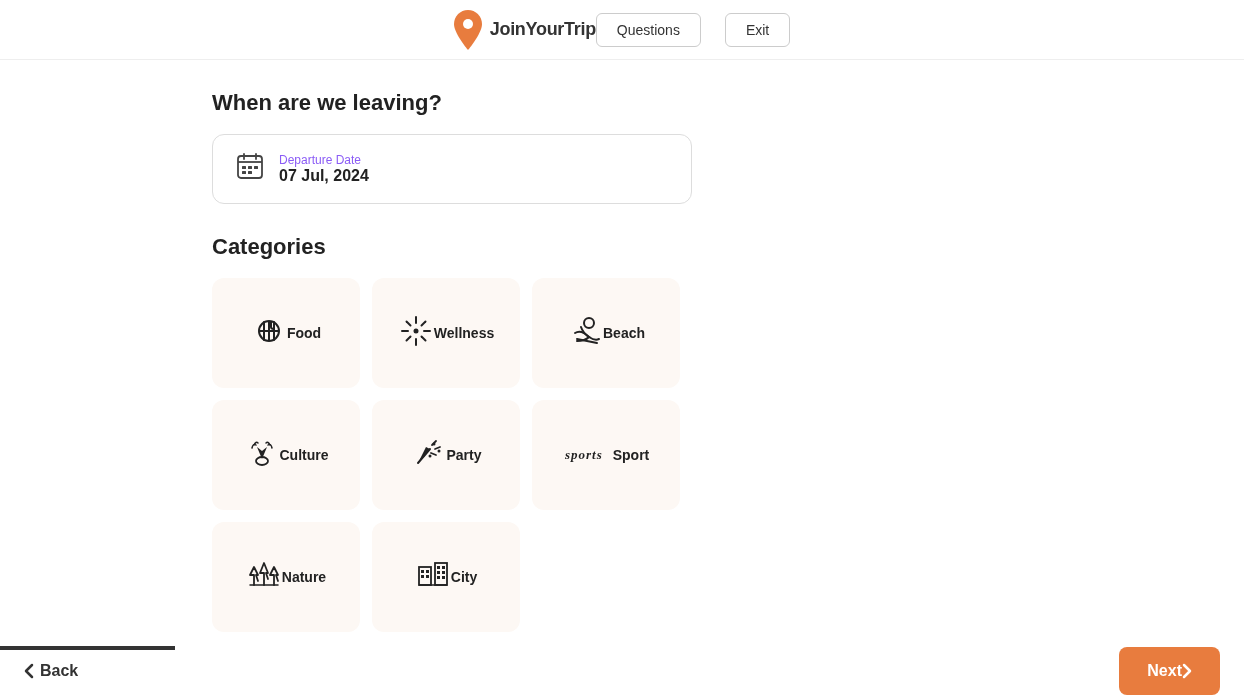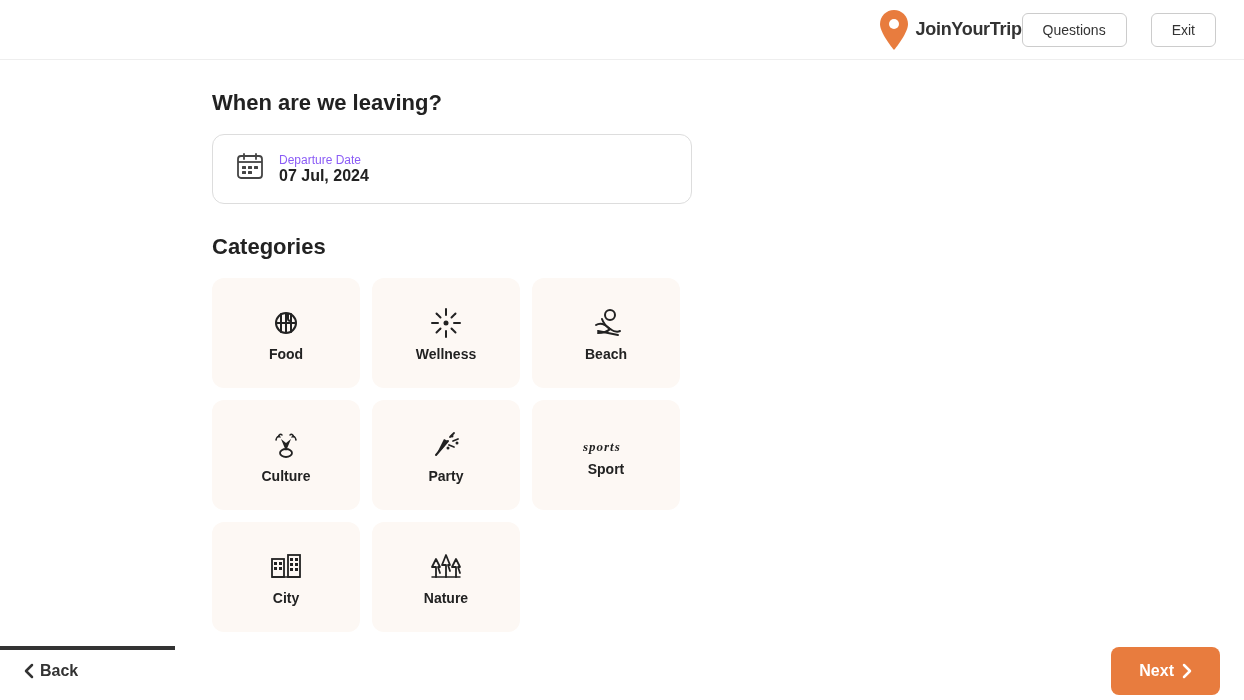--- a/index.html
+++ b/index.html
@@ -9,21 +9,21 @@
       width: 1244px;
       height: 700px;
       overflow: hidden;
       position: relative;
     }
 
     
     .header {
       display: flex;
       align-items: center;
-      justify-content: flex-end;
+      justify-content: center;
       padding: 12px 28px;
       border-bottom: 1px solid #eee;
       height: 60px;
     }
     .logo-container {
       display: flex;
       align-items: center;
       gap: 8px;
     }
     .logo-icon {
@@ -111,21 +111,20 @@
       display: grid;
       grid-template-columns: repeat(3, 148px);
       gap: 12px;
     }
 
     .category-card {
       background: #fdf8f4;
       border-radius: 12px;
       padding: 20px 16px;
       display: flex;
-      flex-direction: column;
       align-items: center;
       justify-content: center;
       cursor: pointer;
       height: 110px;
       border: 1.5px solid transparent;
       transition: border-color 0.2s;
     }
     .category-icon {
       font-size: 28px;
       line-height: 1;
@@ -170,21 +169,21 @@
       background: none;
       border: none;
       font-size: 16px;
       font-weight: 600;
       color: #333;
       cursor: pointer;
     }
     .next-btn {
       display: flex;
       align-items: center;
-      gap: 8px;
+      gap: 0;
       background: #e87c3e;
       color: #fff;
       border: none;
       border-radius: 8px;
       padding: 12px 28px;
       font-size: 16px;
       font-weight: 600;
       cursor: pointer;
       height: 48px;
     }
@@ -320,49 +319,49 @@
           <text x="2" y="15" font-size="13" font-family="serif" font-style="italic" font-weight="700" fill="#222" letter-spacing="1">sports</text>
         </svg>
       </span>
       <span class="category-label">Sport</span>
     </div>
 
     <div class="category-card">
       <span class="category-icon">
         <svg width="36" height="36" viewBox="0 0 36 36" fill="none" xmlns="http://www.w3.org/2000/svg">
 
+          <path d="M8 28 L8 18 L4 18 L8 10 L12 18 L10 18 L12 24" stroke="#222" stroke-width="1.8" fill="none" stroke-linejoin="round" stroke-linecap="round"></path>
+          <path d="M18 28 L18 16 L14 16 L18 6 L22 16 L20 16 L22 22" stroke="#222" stroke-width="1.8" fill="none" stroke-linejoin="round" stroke-linecap="round"></path>
+          <path d="M28 28 L28 18 L24 18 L28 10 L32 18 L30 18 L32 24" stroke="#222" stroke-width="1.8" fill="none" stroke-linejoin="round" stroke-linecap="round"></path>
+          <line x1="4" y1="28" x2="32" y2="28" stroke="#222" stroke-width="1.5" stroke-linecap="round"></line>
+        </svg>
+      </span>
+      <span class="category-label">Nature</span>
+    </div>
+
+    <div class="category-card">
+      <span class="category-icon">
+        <svg width="36" height="36" viewBox="0 0 36 36" fill="none" xmlns="http://www.w3.org/2000/svg">
+
           <rect x="4" y="10" width="12" height="18" stroke="#222" stroke-width="1.8"></rect>
           <rect x="20" y="6" width="12" height="22" stroke="#222" stroke-width="1.8"></rect>
           <rect x="6" y="13" width="3" height="3" fill="#222"></rect>
           <rect x="11" y="13" width="3" height="3" fill="#222"></rect>
           <rect x="6" y="18" width="3" height="3" fill="#222"></rect>
           <rect x="11" y="18" width="3" height="3" fill="#222"></rect>
           <rect x="22" y="9" width="3" height="3" fill="#222"></rect>
           <rect x="27" y="9" width="3" height="3" fill="#222"></rect>
           <rect x="22" y="14" width="3" height="3" fill="#222"></rect>
           <rect x="27" y="14" width="3" height="3" fill="#222"></rect>
           <rect x="22" y="19" width="3" height="3" fill="#222"></rect>
           <rect x="27" y="19" width="3" height="3" fill="#222"></rect>
           <line x1="4" y1="28" x2="32" y2="28" stroke="#222" stroke-width="1.5"></line>
         </svg>
       </span>
       <span class="category-label">City</span>
-    </div>
-
-    <div class="category-card">
-      <span class="category-icon">
-        <svg width="36" height="36" viewBox="0 0 36 36" fill="none" xmlns="http://www.w3.org/2000/svg">
-
-          <path d="M8 28 L8 18 L4 18 L8 10 L12 18 L10 18 L12 24" stroke="#222" stroke-width="1.8" fill="none" stroke-linejoin="round" stroke-linecap="round"></path>
-          <path d="M18 28 L18 16 L14 16 L18 6 L22 16 L20 16 L22 22" stroke="#222" stroke-width="1.8" fill="none" stroke-linejoin="round" stroke-linecap="round"></path>
-          <path d="M28 28 L28 18 L24 18 L28 10 L32 18 L30 18 L32 24" stroke="#222" stroke-width="1.8" fill="none" stroke-linejoin="round" stroke-linecap="round"></path>
-          <line x1="4" y1="28" x2="32" y2="28" stroke="#222" stroke-width="1.5" stroke-linecap="round"></line>
-        </svg>
-      </span>
-      <span class="category-label">Nature</span>
     </div>
 
 
   </div>
 </main>
 
 <div class="progress-bar-container">
   <div class="progress-bar-fill"></div>
 </div>
 

